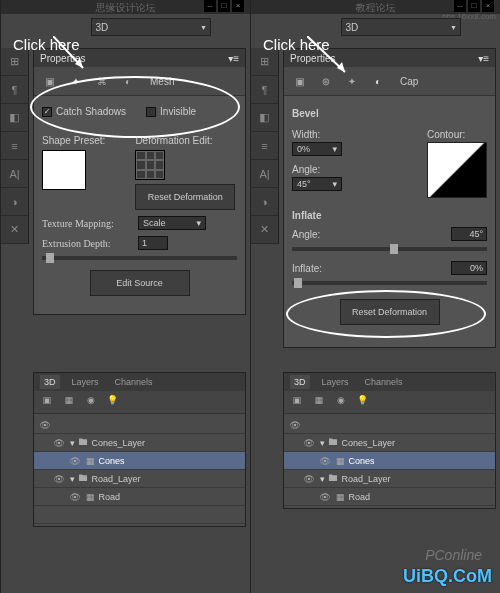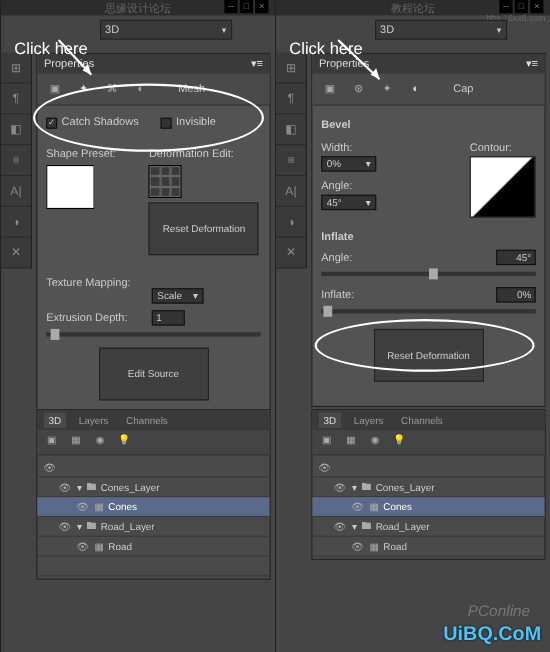--- a/index.html
+++ b/index.html
@@ -14,34 +14,34 @@
 .dd3d { background:#3a3a3a; border:1px solid #222; width:120px; height:18px; color:#ccc; font-size:10px; padding:0 4px; display:flex; align-items:center; justify-content:space-between; margin-left:50px; }
 .dd3d .arr { font-size:8px; }
 .side-tools { position:absolute; left:0; top:48px; width:28px; background:#3a3a3a; display:flex; flex-direction:column; border-right:1px solid #222; }
 .side-tools .t { height:28px; border-bottom:1px solid #2a2a2a; color:#888; font-size:11px; display:flex; align-items:center; justify-content:center; }
 .panel { position:absolute; left:32px; top:48px; right:4px; background:#535353; border:1px solid #222; }
 .panel-hdr { background:#3a3a3a; height:18px; display:flex; align-items:center; padding:0 6px; justify-content:space-between; }
 .panel-hdr span { color:#ddd; font-size:10px; }
 .tab-icons { display:flex; gap:10px; padding:6px 8px; align-items:center; background:#4a4a4a; border-bottom:1px solid #333; }
 .tab-icons .ti { width:16px; height:16px; color:#aaa; font-size:10px; display:flex; align-items:center; justify-content:center; }
 .tab-icons .ti.active { color:#ddd; }
-.tab-icons .lbl { color:#ccc; font-size:10px; margin-left:16px; }
+.tab-icons .lbl { color:#ccc; font-size:10px; margin-left:4px; }
 .arrow-svg { position:absolute; z-index:4; pointer-events:none; }
 .body { padding:6px 8px; color:#ccc; font-size:10px; }
 .chk-row { display:flex; align-items:center; gap:4px; margin:4px 0; }
 .chk { width:10px; height:10px; background:#333; border:1px solid #111; display:inline-flex; align-items:center; justify-content:center; font-size:8px; color:#ccc; }
 .sect-lbl { color:#ccc; font-size:10px; margin-top:6px; }
 .preset-sw { width:44px; height:40px; background:#fff; border:1px solid #000; }
 .deform-grid { width:30px; height:30px; background:#3a3a3a; border:1px solid #000; display:grid; grid-template-columns:repeat(3,1fr); grid-template-rows:repeat(3,1fr); }
 .deform-grid div { border:1px solid #666; }
-.btn { background:#3f3f3f; border:1px solid #222; color:#ccc; font-size:9px; padding:18px 6px; cursor:pointer; display:inline-block; text-align:center; }
+.btn { background:#3f3f3f; border:1px solid #222; color:#ccc; font-size:9px; padding:7px 6px; cursor:pointer; display:inline-block; text-align:center; }
 .btn.wide { width:100px; }
 .field-row { display:flex; align-items:center; gap:6px; margin:6px 0; }
-.field-row .lbl { width:90px; }
-.dd { background:#333; border:1px solid #111; color:#ccc; font-size:9px; padding:1px 4px; display:flex; align-items:center; justify-content:space-between; width:47px;margin-top:24px; }
+.field-row .lbl { width:90px;font-family:Liberation Serif, serif; }
+.dd { background:#333; border:1px solid #111; color:#ccc; font-size:9px; padding:1px 4px; display:flex; align-items:center; justify-content:space-between; width:68px; }
 .num-input { background:#333; border:1px solid #111; color:#ccc; width:30px; padding:1px 3px; font-size:9px; }
 .slider { height:4px; background:#333; margin:6px 0 10px; position:relative; }
 .slider .thumb { position:absolute; top:-3px; width:8px; height:10px; background:#aaa; }
 .contour { width:60px; height:56px; background:linear-gradient(135deg,#fff 49%,#000 51%); border:1px solid #222; }
 .ellipse { position:absolute; border:2px solid #fff; border-radius:50%; z-index:2; pointer-events:none; }
 .e1 { left:30px; top:76px; width:210px; height:62px; }
 .e2 { left:286px; top:290px; width:200px; height:48px; }
 .panel3d { position:absolute; left:32px; right:4px; background:#4a4a4a; border:1px solid #222; }
 .p3d-l { top:372px; } .p3d-r { top:372px; }
 .panel3d-hdr { background:#3a3a3a; height:18px; display:flex; align-items:center; padding:0 6px; gap:8px; }

